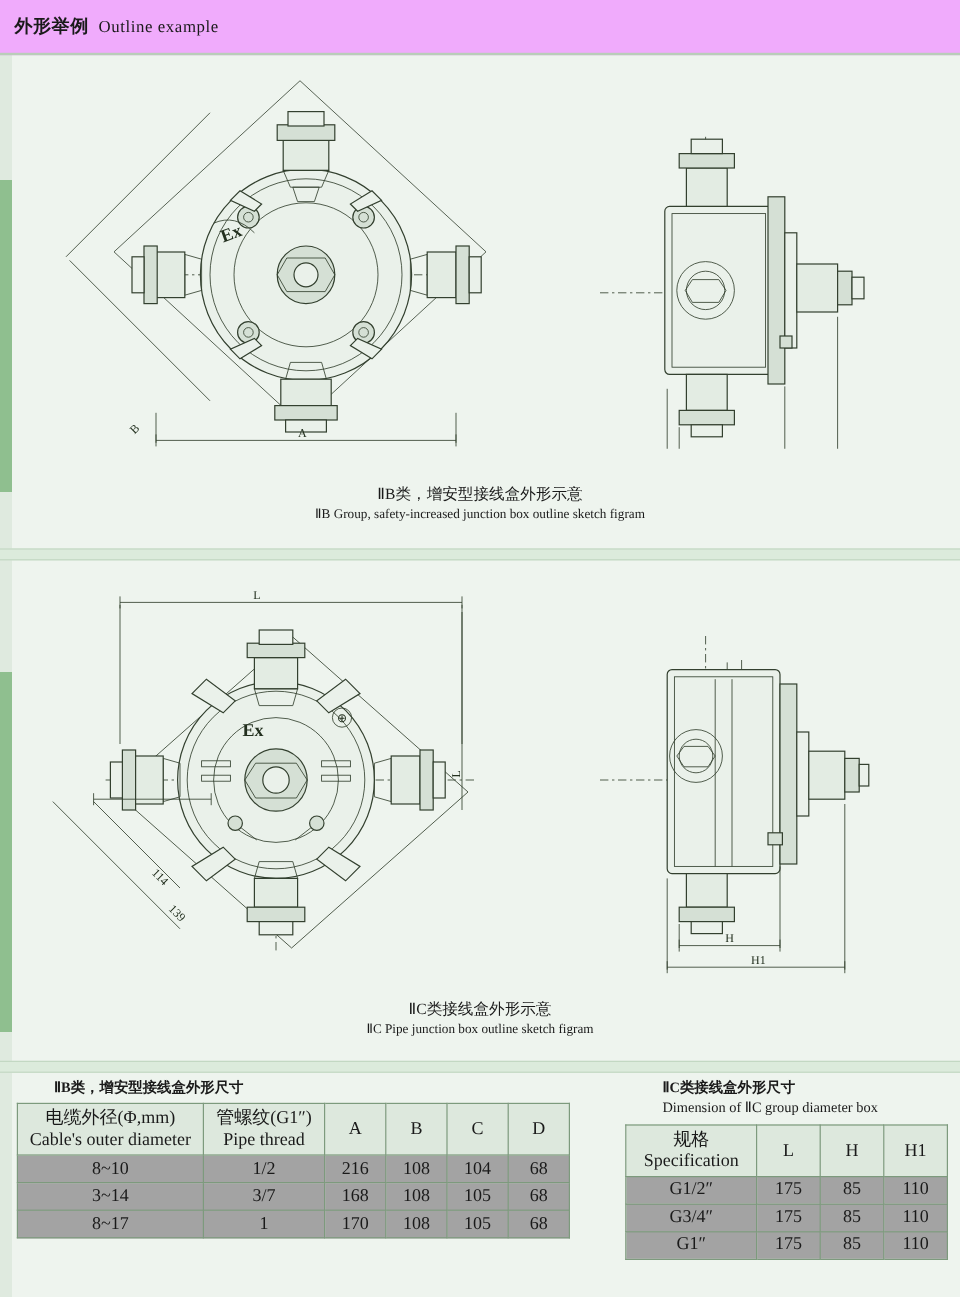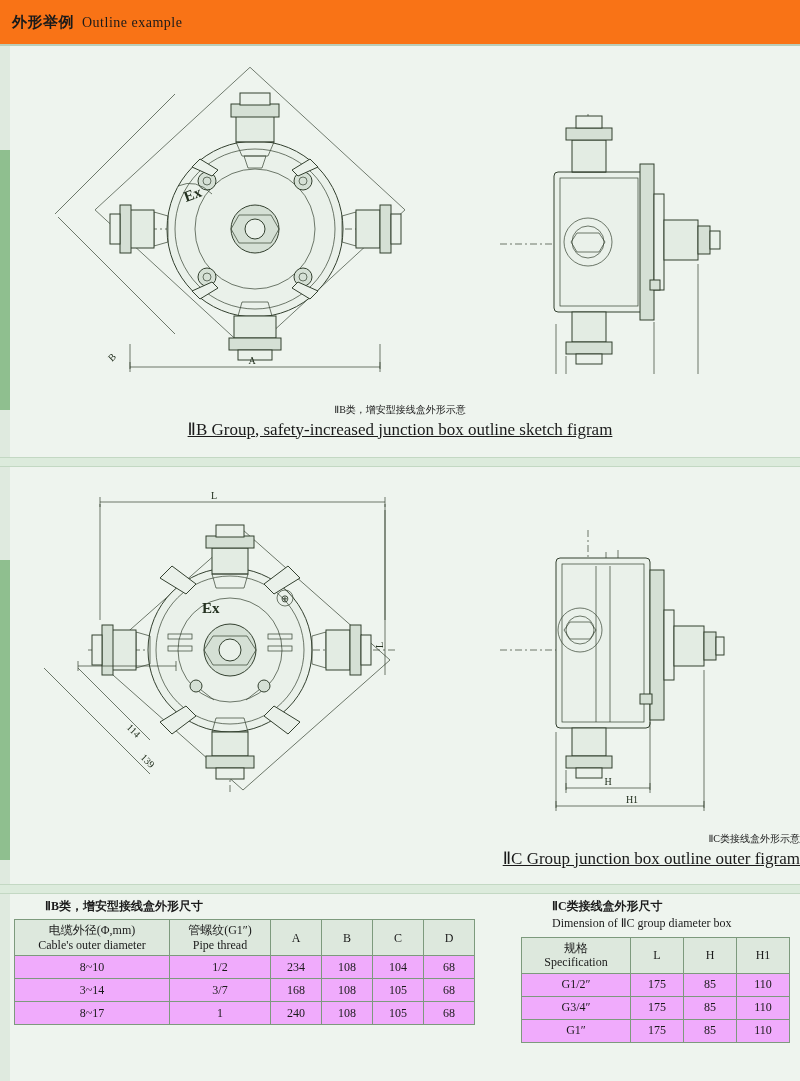--- a/index.html
+++ b/index.html
@@ -12,65 +12,65 @@
     overflow:hidden;
   }
   .page{position:absolute;inset:0;background:#eef4ee;}
   
   .edge-bar{position:absolute;left:0;top:0;width:10px;height:1081px;background:#dfeadf;}
   .edge-accent{position:absolute;left:0;width:10px;background:#8fbf8f;}
 
   
   .header{
     position:absolute;left:0;top:0;width:800px;height:44px;
-    background:#f97316;
+    background:#f0abfc;
     border-bottom:2px solid #b9cdb9;
     display:flex;align-items:center;
   }
   .header-title{
     margin-left:12px;
     font-size:15px;font-weight:bold;letter-spacing:0.5px;
   }
   .header-title .en{font-weight:normal;margin-left:8px;font-size:14px;}
 
   
   .sep{position:absolute;left:0;width:800px;height:8px;background:#dcebdc;border-top:1px solid #c3d8c3;border-bottom:1px solid #c3d8c3;}
 
   .fig-block{position:absolute;left:0;width:800px;}
   .caption{
     text-align:center;line-height:1.45;font-size:12.5px;
   }
-  .caption .cn{font-size:10px;}
-  .caption .en{font-size:17px;text-decoration:underline;}
+  .caption .cn{font-size:13px;}
+  .caption .en{font-size:11px;}
 
   svg{display:block;}
   .ln-t{stroke:#33402f;fill:none;stroke-width:0.7;}
   .ln-dash{stroke:#33402f;fill:none;stroke-width:0.7;stroke-dasharray:7 3 2 3;}
   .ln-dim{stroke:#33402f;fill:none;stroke-width:0.7;}
   .fillbox{fill:#e3ece3;stroke:#33402f;stroke-width:1;}
   .fill-l{fill:#eaf1ea;stroke:#33402f;stroke-width:1;}
   .fill-d{fill:#d5e0d5;stroke:#33402f;stroke-width:1;}
   .dimtext{font-family:"Liberation Serif",serif;font-size:10px;fill:#23301f;}
   .extext{font-family:"Liberation Serif",serif;font-size:15px;font-weight:bold;fill:#23301f;}
 
   
   .tables{position:absolute;left:0;width:800px;}
   .tbl-head{font-size:12px;line-height:1.45;margin-bottom:4px;margin-left:31px;}
   .tbl-head .cn{display:block;font-weight:bold;}
   .tbl-head .en{display:block;}
-  table{border-collapse:collapse;font-size:12px;font-family:Liberation Serif, serif;}
+  table{border-collapse:collapse;font-size:15px;font-family:Liberation Serif, serif;}
   table td,table th{
     border:1px solid #7d9a7d;
     text-align:center;
     background:#e8f0e8;
     font-weight:normal;
     padding:0;
   }
   table thead td{background:#dde8dd;line-height:1.2;padding:3px 2px;}
-  table tbody td{height:22px;background:#f0abfc;}
+  table tbody td{height:22px;background:#a3a3a3;}
   .tleft{float:left;margin-left:14px;}
   .tright{float:left;margin-left:46px;}
   .clear{clear:both;}
 </style>
 </head>
 <body>
 
 <div class="page">
 
   <div class="edge-bar"></div>
@@ -285,23 +285,23 @@
       <path class="ln-dim" d="M566 318 L650 318"></path>
       <path class="ln-dim" d="M566 313 L566 323 M650 313 L650 323"></path>
       <text class="dimtext" x="608" y="315" text-anchor="middle">H</text>
       <path class="ln-dim" d="M556 336 L704 336"></path>
       <path class="ln-dim" d="M556 331 L556 341 M704 331 L704 341"></path>
       <text class="dimtext" x="632" y="333" text-anchor="middle">H1</text>
       <path class="ln-t" d="M556 262 L556 338 M704 200 L704 338 M650 252 L650 320 M566 300 L566 320"></path>
     </svg>
   </div>
 
-  <div class="caption" style="position:absolute;top:832px;left:0;width:800px;text-align:right;">
+  <div class="caption" style="position:absolute;top:832px;left:0;width:800px;">
     <div class="cn">ⅡC类接线盒外形示意</div>
-    <div class="en">ⅡC Group junction box outline outer figram</div>
+    <div class="en">ⅡC Pipe junction box outline sketch figram</div>
   </div>
 
   <div class="sep" style="top:884px;"></div>
 
   <div class="tables" style="top:898px;">
     <div class="tleft">
       <div class="tbl-head">
         <span class="cn">ⅡB类，增安型接线盒外形尺寸</span>
       </div>
       <table>
@@ -318,37 +318,37 @@
             <td style="width:46px;">A</td>
             <td style="width:46px;">B</td>
             <td style="width:46px;">C</td>
             <td style="width:46px;">D</td>
           </tr>
         </thead>
         <tbody>
           <tr>
             <td>8~10</td>
             <td>1/2</td>
-            <td>234</td>
+            <td>216</td>
             <td>108</td>
             <td>104</td>
             <td>68</td>
           </tr>
           <tr>
             <td>3~14</td>
             <td>3/7</td>
             <td>168</td>
             <td>108</td>
             <td>105</td>
             <td>68</td>
           </tr>
           <tr>
             <td>8~17</td>
             <td>1</td>
-            <td>240</td>
+            <td>170</td>
             <td>108</td>
             <td>105</td>
             <td>68</td>
           </tr>
         </tbody>
       </table>
     </div>
 
     <div class="tright">
       <div class="tbl-head">

